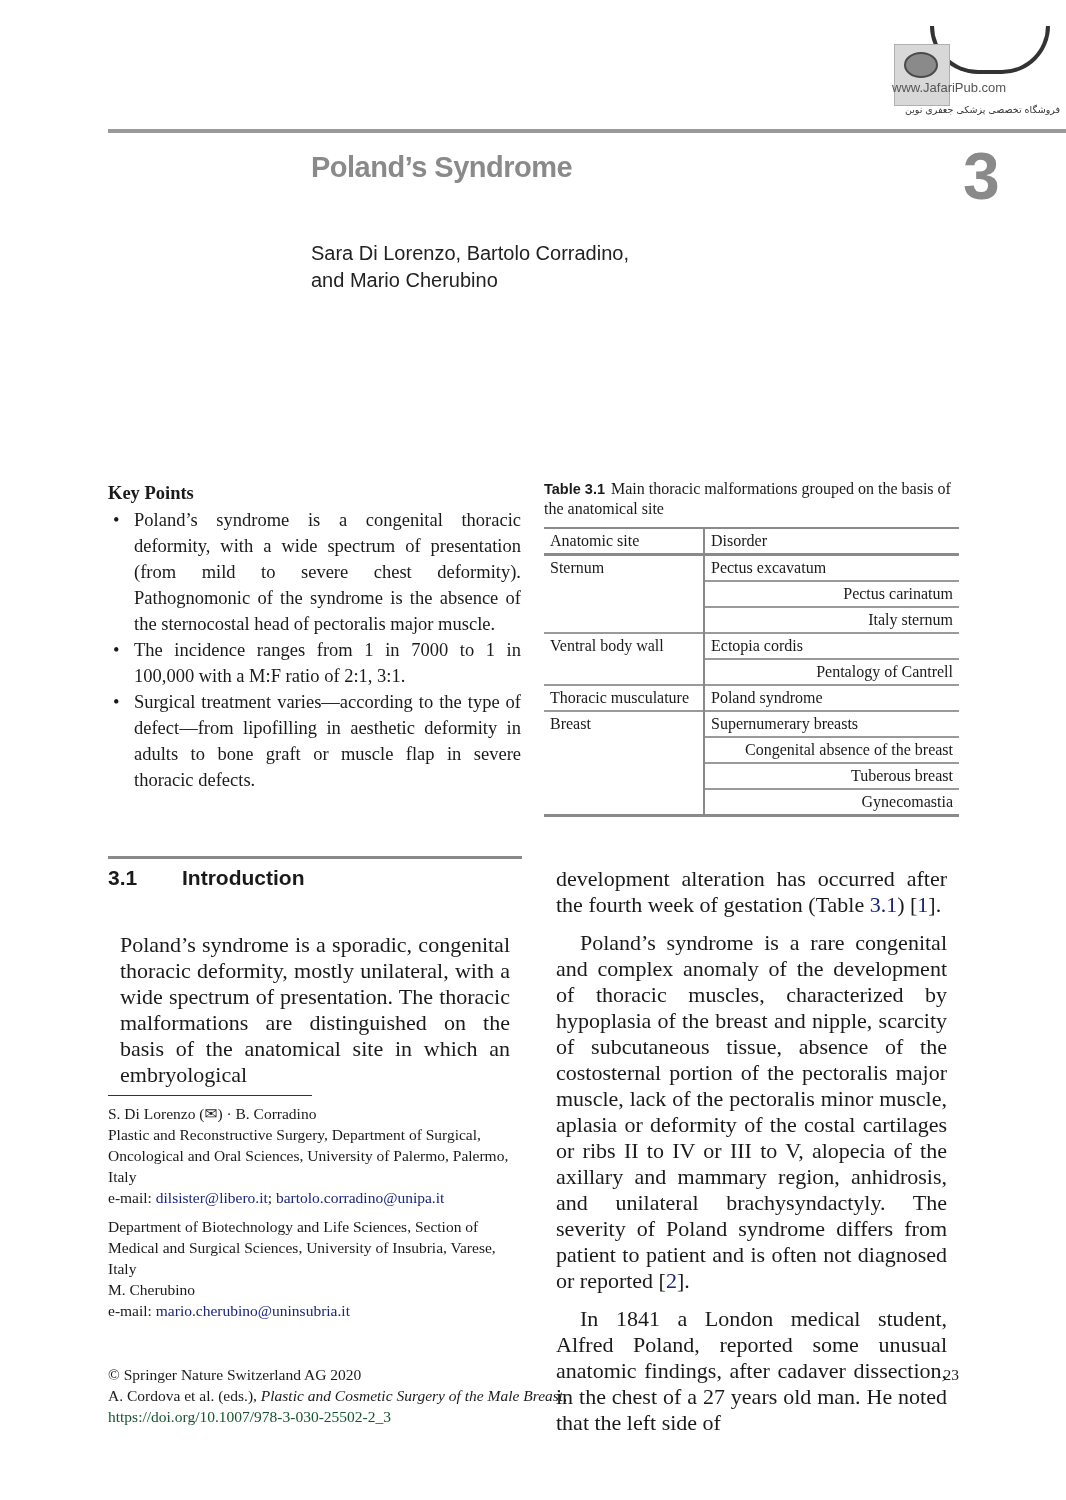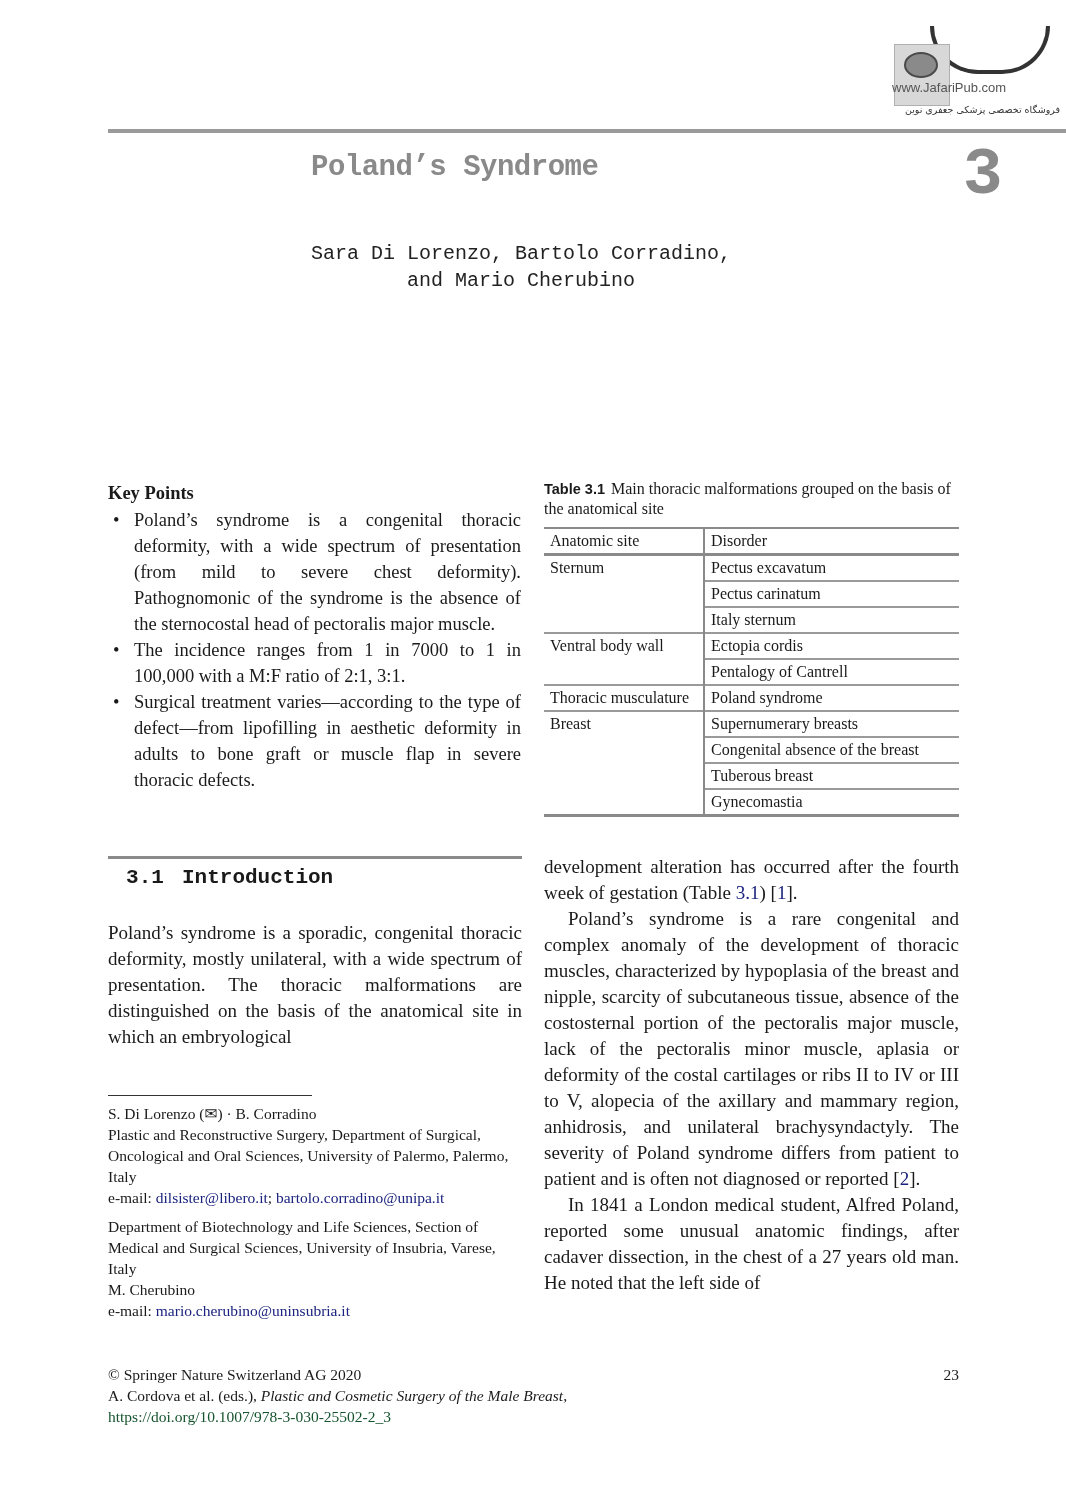--- a/index.html
+++ b/index.html
@@ -1,18 +1,18 @@
 <!DOCTYPE html>
 <html><head>
 <meta charset="utf-8">
 <style>
   html, body { margin: 0; padding: 0; background: #ffffff; }
   body { width: 1066px; height: 1500px; position: relative; overflow: hidden; color: #1a1a1a; font-family: "Liberation Serif", serif; }
   .abs { position: absolute; }
-  .sans { font-family: Liberation Mono, monospace; text-align: center; }
+  .sans { font-family: Liberation Sans, sans-serif; }
 
   
   #watermark { left: 890px; top: 22px; width: 170px; height: 100px; }
   #watermark .badge { position: absolute; left: 4px; top: 22px; width: 54px; height: 60px; background: #d8d8d8; border: 1px solid #b0b0b0; }
   #watermark .eye { position: absolute; left: 14px; top: 30px; width: 34px; height: 26px; border-radius: 50%; background: #8a8a8a; border: 2px solid #4a4a4a; box-sizing: border-box; }
   #watermark .arc { position: absolute; left: 40px; top: 4px; width: 120px; height: 48px; border: 4px solid #333; border-top: none; border-radius: 0 0 60px 60px; box-sizing: border-box; }
   #watermark .site { position: absolute; left: 2px; top: 58px; font-family: "Liberation Sans", sans-serif; font-size: 13px; color: #555; }
   #watermark .fa { position: absolute; left: 0; top: 82px; width: 170px; text-align: right; font-family: "DejaVu Sans", sans-serif; font-size: 9.5px; color: #333; direction: rtl; }
 
   #top-rule { left: 108px; top: 129px; width: 958px; height: 4px; background: #9a9a9a; }
@@ -28,31 +28,31 @@
   #key-points li::before { content: "•"; position: absolute; left: 4px; top: 0; }
 
   
   #table-block { left: 544px; top: 479px; width: 415px; }
   #table-caption { font-size: 16px; line-height: 20px; margin-bottom: 8px; }
   #table-caption .lab { font-family: Liberation Sans, sans-serif; font-weight: bold; font-size: 14.5px; margin-right: 6px; }
   table { border-collapse: collapse; width: 415px; font-size: 16px; }
   th, td { text-align: left; font-weight: normal; padding: 1px 6px 2px 6px; vertical-align: top; line-height: 21px; }
   thead tr { border-top: 2px solid #8a8a8a; border-bottom: 3px solid #8a8a8a; }
   td.site, th.site { width: 147px; border-right: 2px solid #8a8a8a; }
-  tr.sub td.dis { border-top: 2px solid #9a9a9a; }
+  tr.sub td.dis { border-top: 2px solid #9a9a9a; text-align: right; }
   tr.grp { border-top: 2px solid #9a9a9a; }
   tbody tr:first-child { border-top: none; }
   tbody { border-bottom: 3px solid #8a8a8a; }
 
   
   #section-rule { left: 108px; top: 856px; width: 414px; height: 3px; background: #8a8a8a; }
   #section-heading { left: 108px; top: 866px; font-size: 21px; font-weight: bold; color: #1a1a1a; }
   #section-heading .num { display: inline-block; width: 74px; }
 
-  .para { font-size: 19px; line-height: 26px; text-align: justify; margin: 0; }
+  .para { font-size: 22px; line-height: 26px; text-align: justify; margin: 12px; }
   .indent { text-indent: 24px; }
   #left-body { left: 108px; top: 920px; width: 414px; }
   #right-body { left: 544px; top: 854px; width: 415px; }
   .ref { color: #1a237e; }
 
   
   #aff-rule { left: 108px; top: 1095px; width: 204px; height: 1px; background: #333; }
   #affiliations { left: 108px; top: 1103px; width: 414px; font-size: 15.5px; line-height: 21px; }
   #affiliations .block { margin-bottom: 8px; }
   .email { color: #1a237e; }

